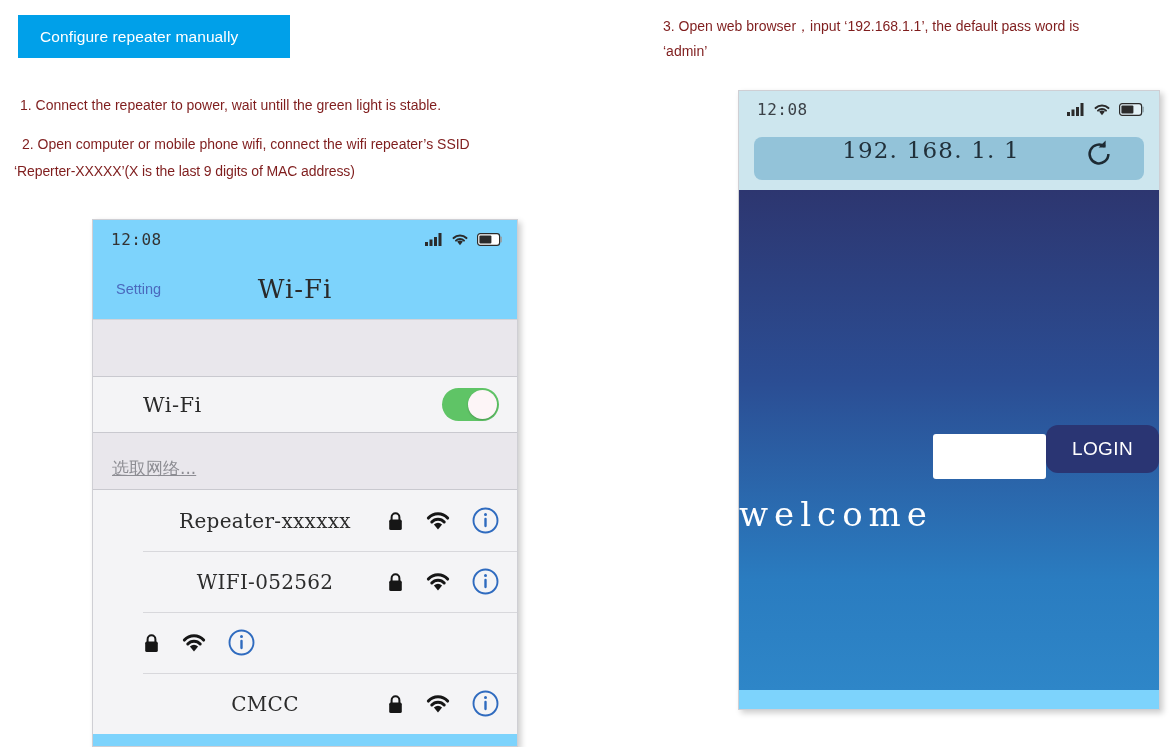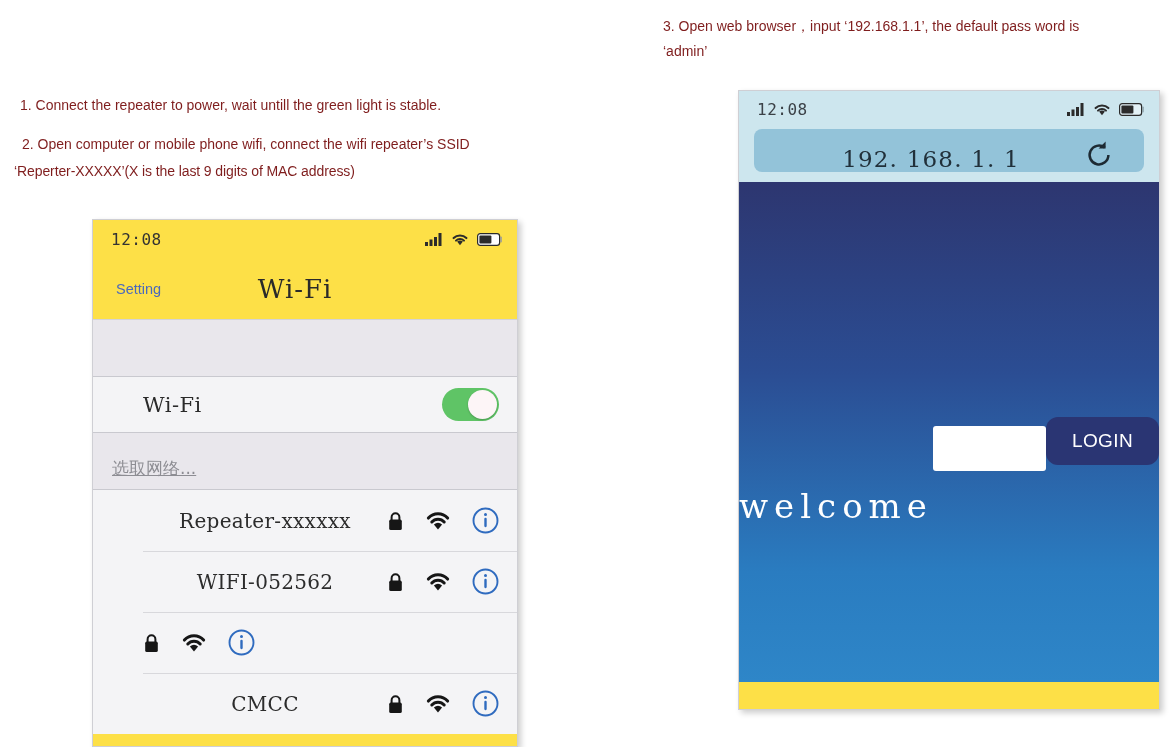--- a/index.html
+++ b/index.html
@@ -29,21 +29,21 @@
   }
   #step1 { left: 20px; top: 93px; width: 520px; }
   #step2 { left: 22px; top: 132px; width: 520px; }
   #step2b { left: 14px; top: 159px; width: 540px; letter-spacing:-0.1px;}
   #step3  { left: 663px; top: 14px; width: 470px; }
   #step3b { left: 663px; top: 39px; width: 470px; }
 
   
   .phone {
     position: absolute;
-    background: #fde047;
+    background: #7dd3fc;
     border: 1px solid #cfcfd4;
     box-shadow: 3px 3px 6px rgba(0,0,0,.20);
     overflow: hidden;
   }
 
   
   #phone-wifi { left: 92px; top: 219px; width: 426px; height: 528px; }
 
   .statusbar {
     height: 38px; display: flex; align-items: center;
@@ -123,22 +123,22 @@
   }
   .net-icons { display: flex; align-items: center; gap: 21px; }
 
   
   #phone-browser { left: 738px; top: 90px; width: 422px; height: 620px; }
 
   .browser-chrome { background: #cde6ee; padding: 0 0 10px 0; }
   .browser-chrome .statusbar { height: 36px; }
   .browser-chrome .clock { color: #3b4147; }
   .urlbar {
-    margin: 2px 15px 0 15px; height: 43px; border-radius: 8px;
-    background: #93c3d9; display: flex; align-items: flex-end;
+    margin: 10px 15px 0 15px; height: 43px; border-radius: 8px;
+    background: #93c3d9; display: flex; align-items: flex-start;
     padding: 0 28px 0 0; position: relative;
   }
   .url-text {
     flex: 1; text-align: center;
     font-family: "DejaVu Serif", "Liberation Serif", serif;
     font-size: 23px; color: #21303a; letter-spacing: 1.2px;
     padding-left: 26px;
   }
 
   .login-screen {
@@ -160,20 +160,23 @@
     background: #2a3573; border-radius: 12px;
     display: flex; align-items: center; justify-content: center;
     color: #ffffff; font-size: 19px; letter-spacing: .4px;
   }
 </style>
 </head>
 <body>
 
 <div id="page">
 
+  <div class="badge">
+    <span class="badge-label">Configure repeater manually</span>
+  </div>
 
   <div class="step" id="step1">1. Connect the repeater to power, wait untill the green light is stable.</div>
   <div class="step" id="step2">2. Open computer or mobile phone wifi, connect the wifi repeater’s SSID</div>
   <div class="step" id="step2b">‘Reperter-XXXXX’(X is the last 9 digits of MAC address)</div>
   <div class="step" id="step3">3. Open web browser，input ‘192.168.1.1’, the default pass word is</div>
   <div class="step" id="step3b">‘admin’</div>
 
   <div class="phone" id="phone-wifi">
 
     <div class="statusbar">

